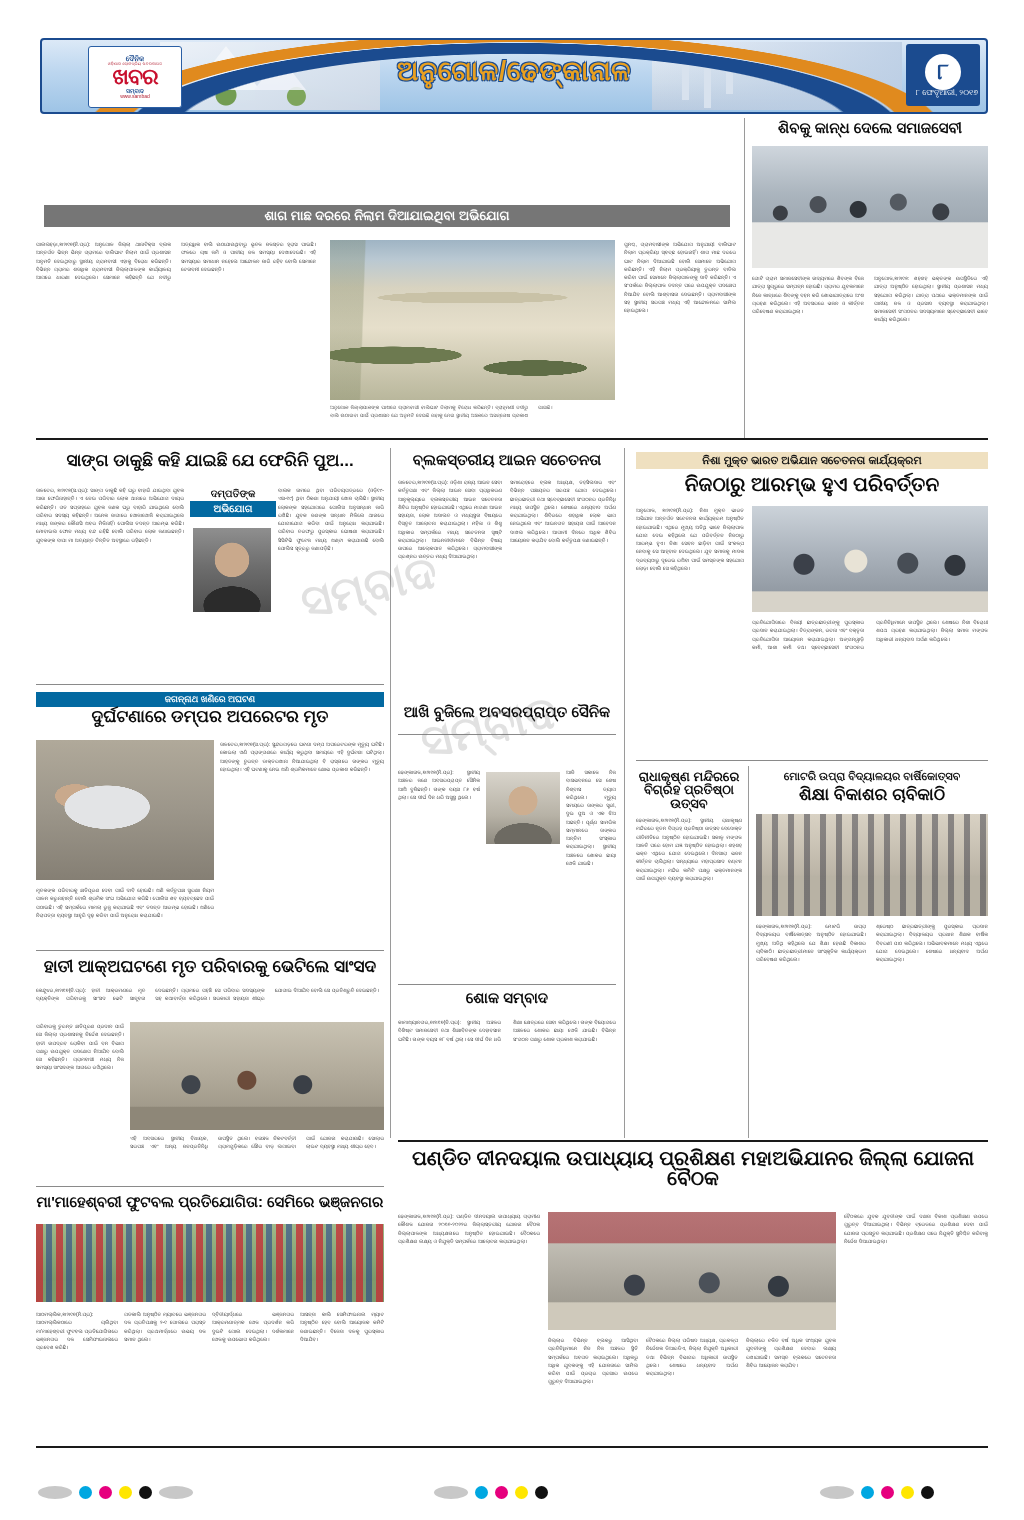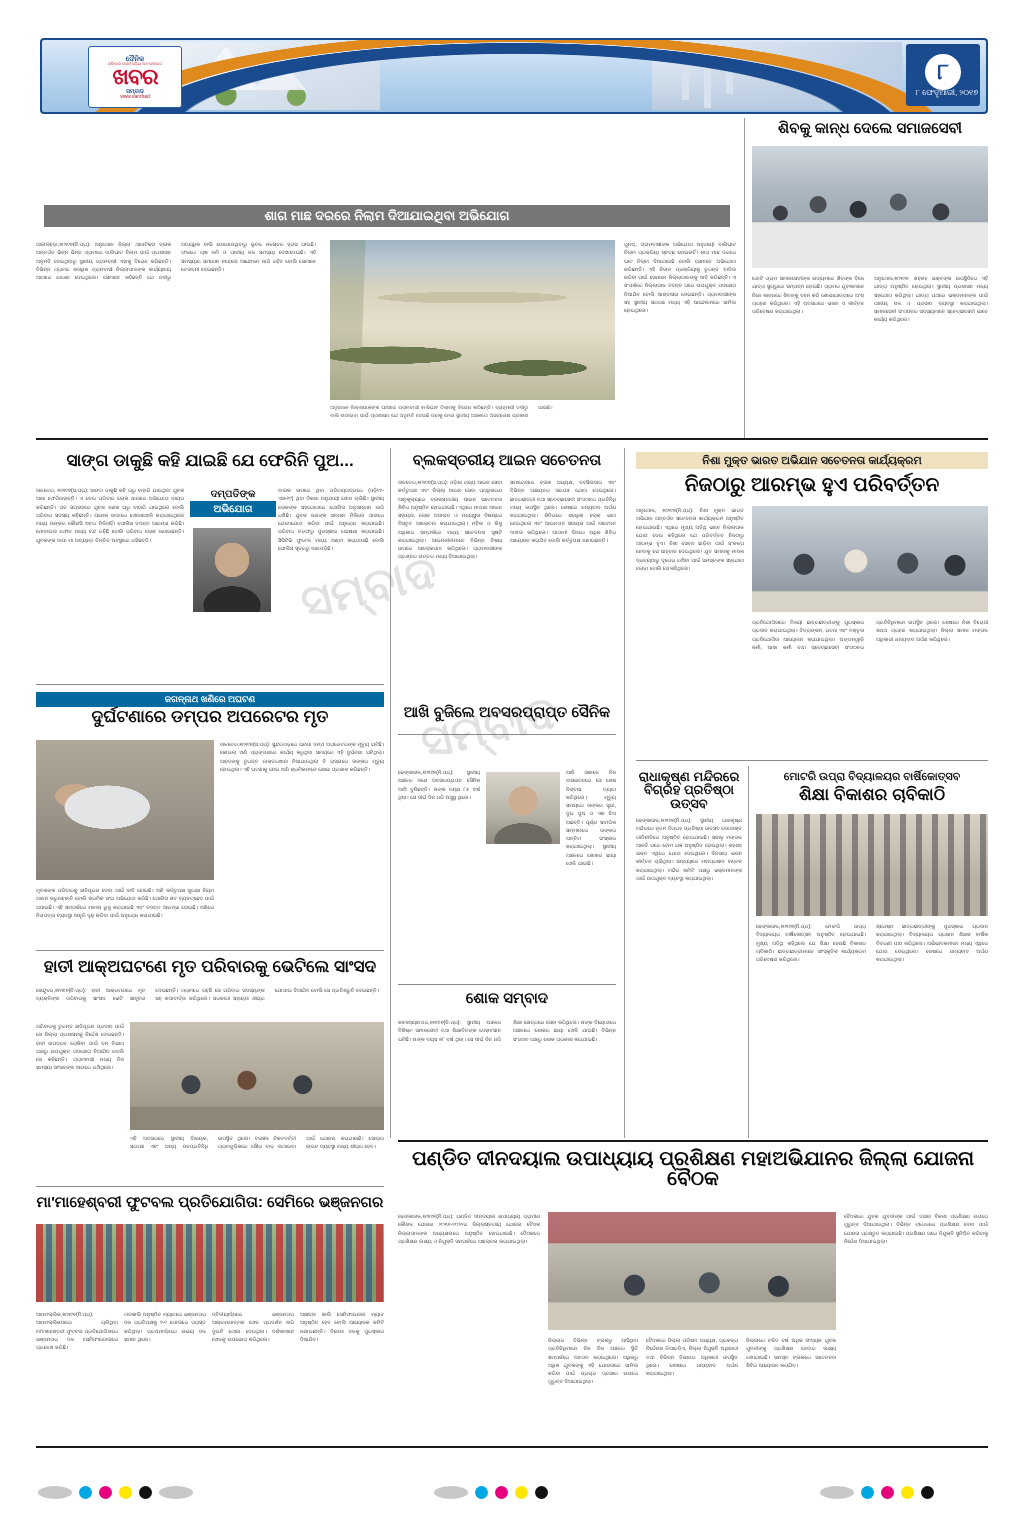--- a/index.html
+++ b/index.html
@@ -170,20 +170,21 @@
     <div class="mh-arc"></div>
 
     <div class="mh-logo">
       <span class="l1">ଦୈନିକ</span>
       <span class="l2">ଓଡ଼ିଶାର ଲୋକପ୍ରିୟ ଖବରକାଗଜ</span>
       <span class="l3">ଖବର</span>
       <span class="l4">ସମ୍ବାଦ</span>
       <span class="l5">www.sambad</span>
     </div>
 
+    <div class="mh-title">ଅନୁଗୋଳ/ଢେଙ୍କାନାଳ</div>
 
     <div class="mh-pagebox">
       <div class="mh-pagenum">୮</div>
       <div class="mh-date">୮ ଫେବୃଆରୀ, ୨୦୧୭</div>
     </div>
   </div>
 
   <div class="vrule" style="left:744px;top:118px;height:320px;"></div>
 
   <div style="position:absolute;left:44px;top:205px;width:686px;" class="kicker-grey">ଶାଗ ମାଛ ଦରରେ ନିଲାମ ଦିଆଯାଇଥିବା ଅଭିଯୋଗ</div>

